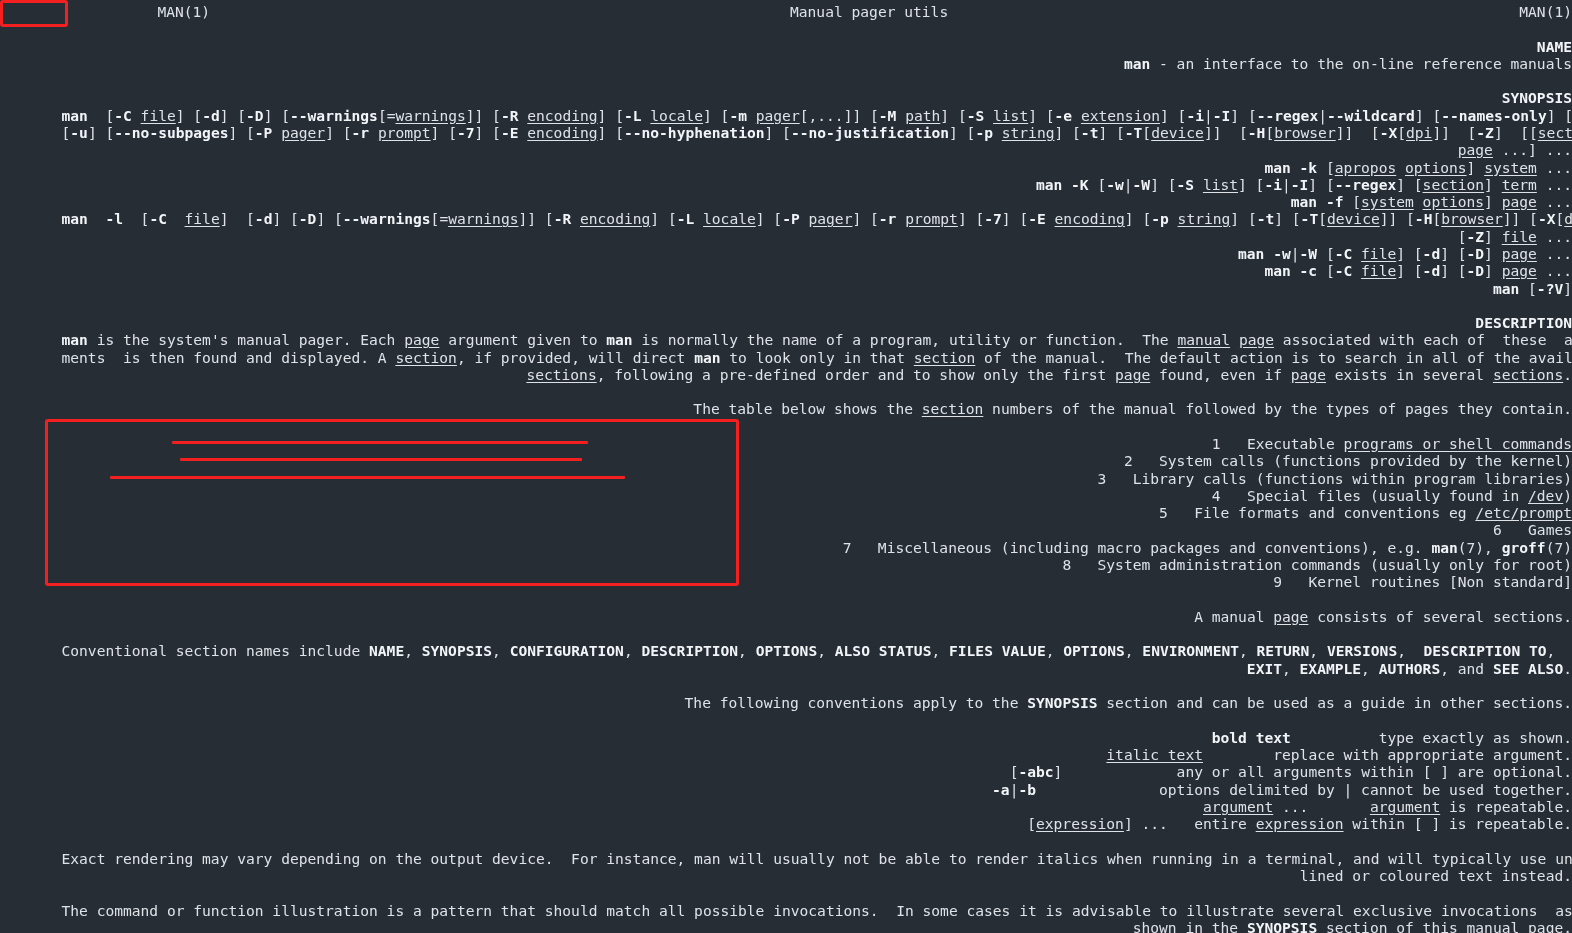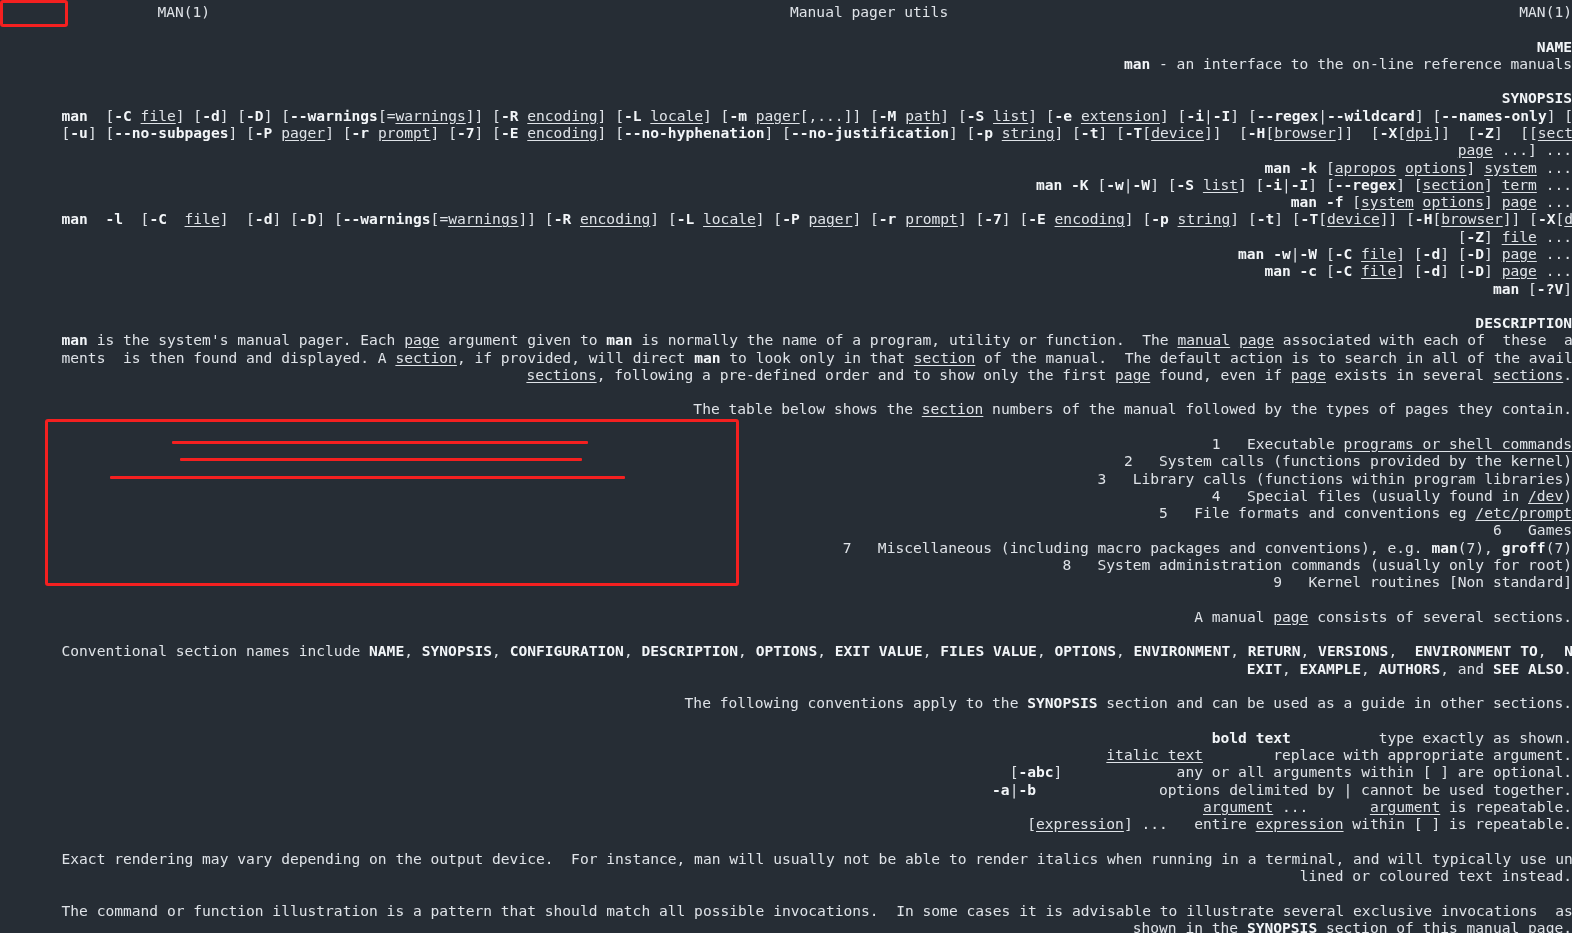--- a/index.html
+++ b/index.html
@@ -88,21 +88,21 @@
        3   Library calls (functions within program libraries)
        4   Special files (usually found in <u>/dev</u>)
        5   File formats and conventions eg <u>/etc/prompt</u>
        6   Games
        7   Miscellaneous (including macro packages and conventions), e.g. <b>man</b>(7), <b>groff</b>(7)
        8   System administration commands (usually only for root)
        9   Kernel routines [Non standard]
 
        A manual <u>page</u> consists of several sections.
 
-       Conventional section names include <b>NAME</b>, <b>SYNOPSIS</b>, <b>CONFIGURATION</b>, <b>DESCRIPTION</b>, <b>OPTIONS</b>, <b>EXIT VALUE</b>, <b>FILES VALUE</b>, <b>OPTIONS</b>, <b>ENVIRONMENT</b>, <b>RETURN</b>, <b>VERSIONS</b>,  <b>ENVIRONMENT TO</b>,  <b>NOTES</b>,
+       Conventional section names include <b>NAME</b>, <b>SYNOPSIS</b>, <b>CONFIGURATION</b>, <b>DESCRIPTION</b>, <b>OPTIONS</b>, <b>ALSO STATUS</b>, <b>FILES VALUE</b>, <b>OPTIONS</b>, <b>ENVIRONMENT</b>, <b>RETURN</b>, <b>VERSIONS</b>,  <b>DESCRIPTION TO</b>,  <b>NOTES</b>,
        <b>EXIT</b>, <b>EXAMPLE</b>, <b>AUTHORS</b>, and <b>SEE ALSO</b>.
 
        The following conventions apply to the <b>SYNOPSIS</b> section and can be used as a guide in other sections.
 
        <b>bold text</b>          type exactly as shown.
        <u>italic text</u>        replace with appropriate argument.
        [<b>-abc</b>]             any or all arguments within [ ] are optional.
        <b>-a</b>|<b>-b</b>              options delimited by | cannot be used together.
        <u>argument</u> ...       <u>argument</u> is repeatable.
        [<u>expression</u>] ...   entire <u>expression</u> within [ ] is repeatable.

